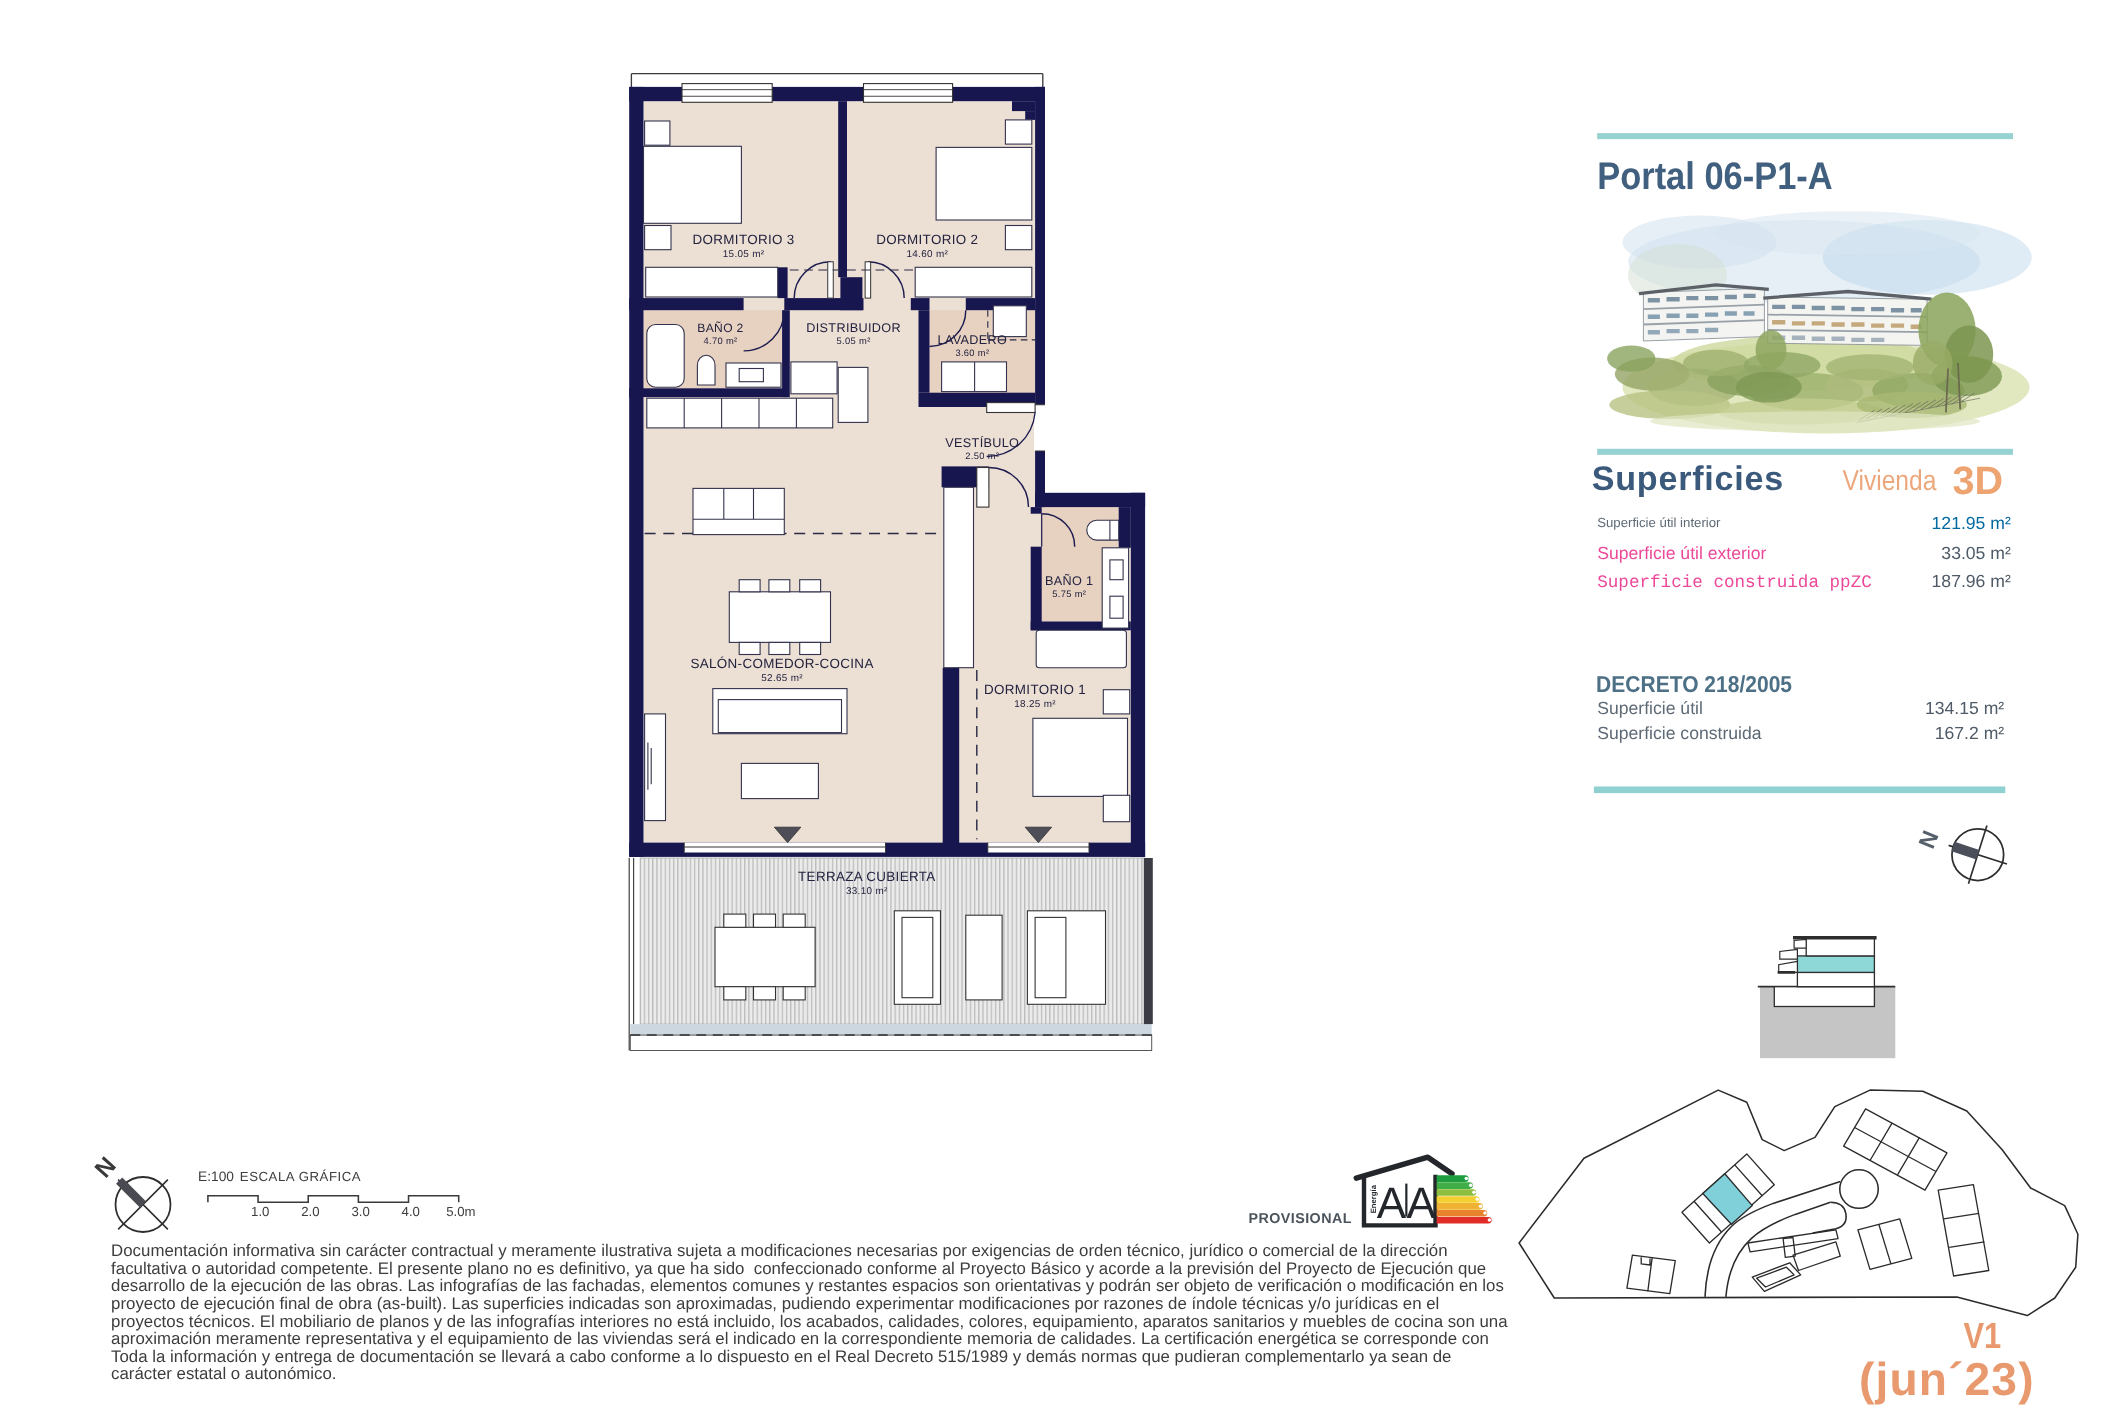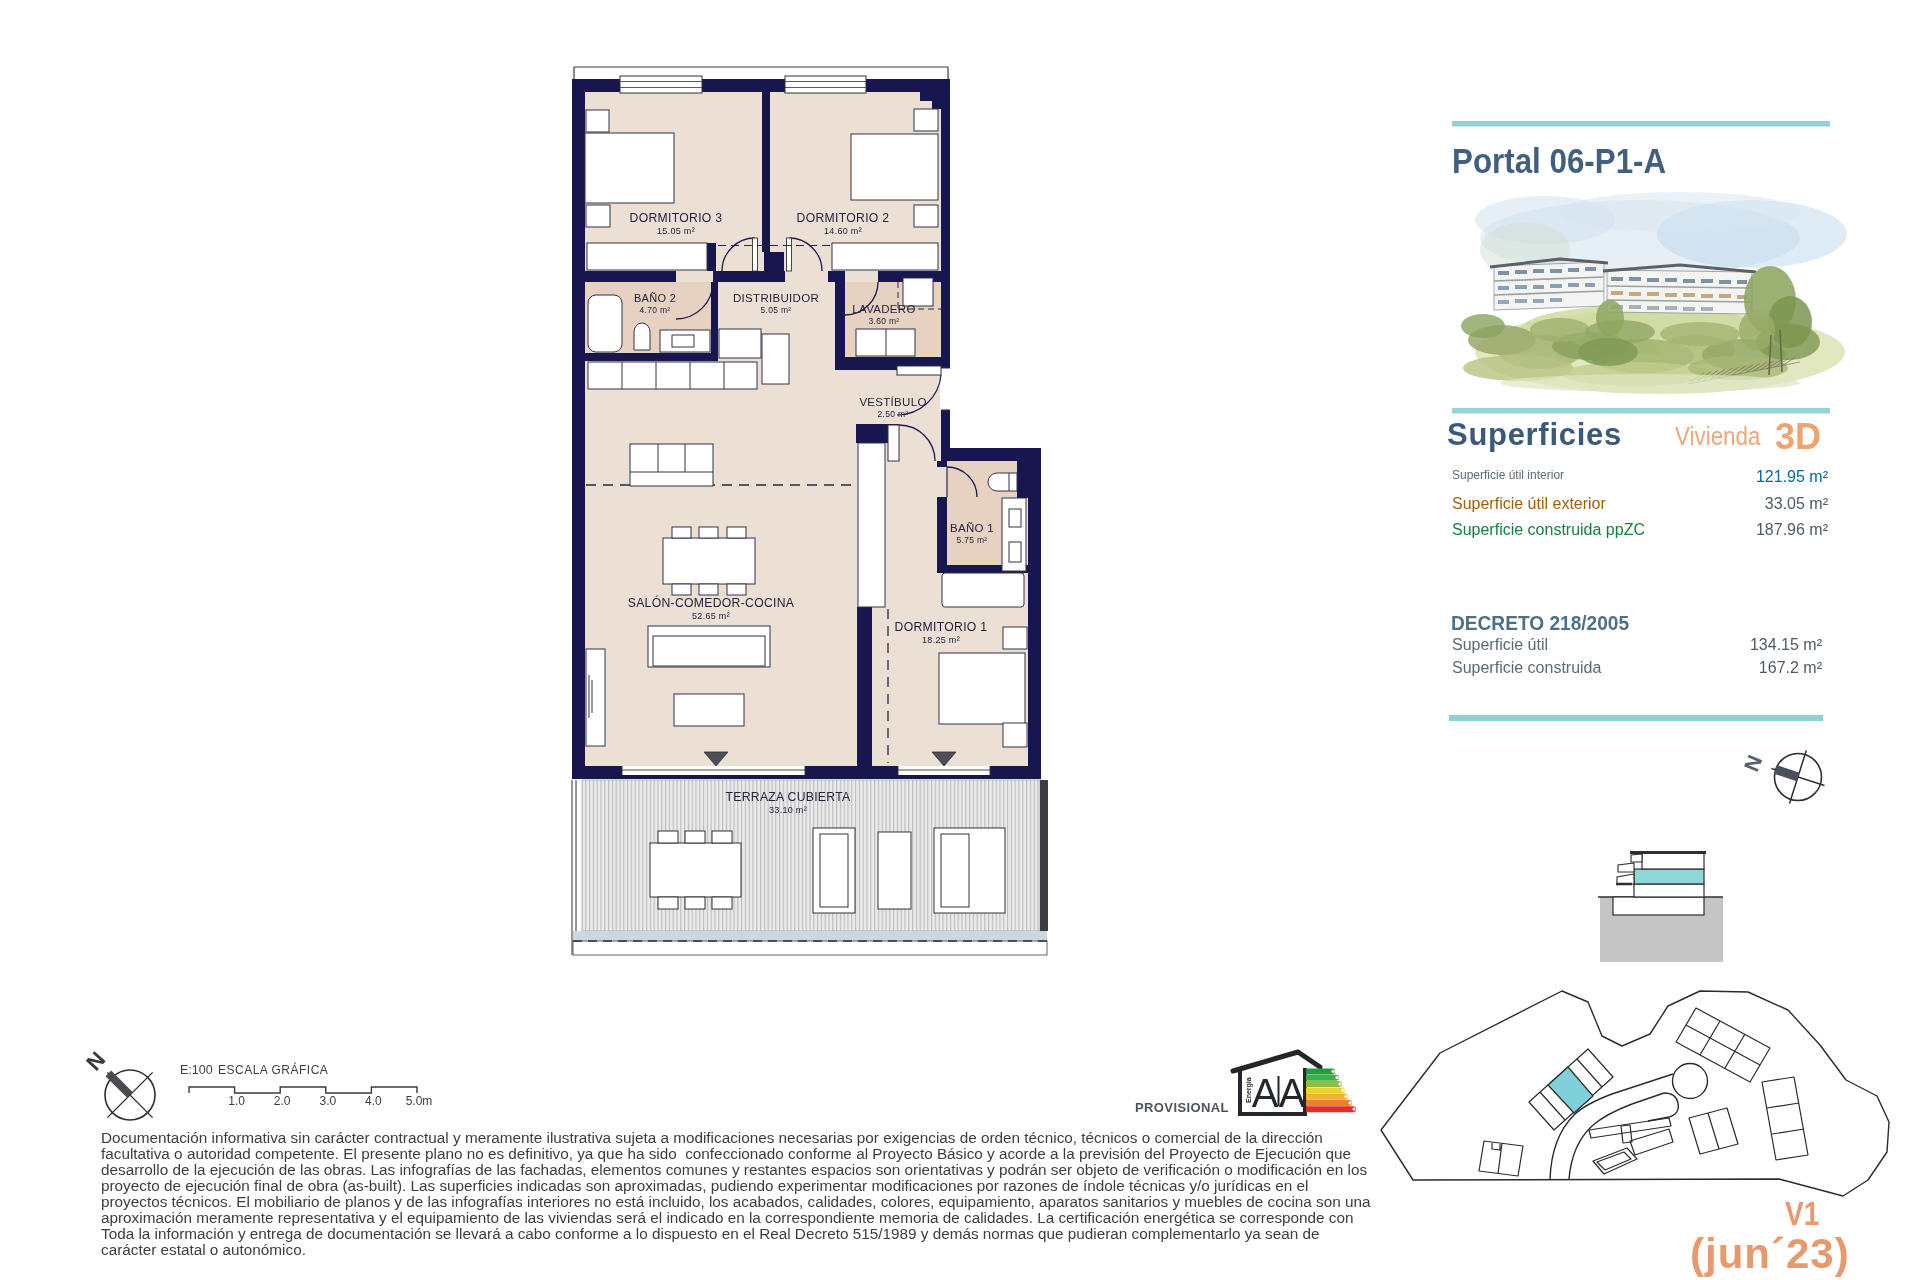--- a/index.html
+++ b/index.html
@@ -296,34 +296,34 @@
 <path d="M1597,1162 L1624,1152 L1631,1159 L1605,1170 Z"></path>
 </g>
 </g>
   </svg>
 <div class="abs sx" style="left:1452px;top:141px;font-size:35px;font-weight:bold;color:#41607f;transform:scaleX(0.895);">Portal 06-P1-A</div>
 <div class="abs" style="left:1447px;top:417px;font-size:31px;font-weight:bold;letter-spacing:0.7px;color:#3b5a7b;">Superficies</div>
 <div class="abs sx" style="left:1675px;top:421px;font-size:26px;color:#eda77c;transform:scaleX(0.86);">Vivienda</div>
 <div class="abs" style="left:1775px;top:416px;font-size:36px;font-weight:bold;color:#eda471;">3D</div>
 <div class="abs" style="left:1452px;top:468px;font-size:12px;color:#5d6a76;">Superficie útil interior</div>
 <div class="abs" style="left:1630px;top:468px;width:198px;text-align:right;font-size:16px;color:#0369a1;">121.95 m²</div>
-<div class="abs" style="left:1452px;top:495px;font-size:16px;color:#a16207;">Superficie útil exterior</div>
+<div class="abs" style="left:1452px;top:495px;font-size:16px;color:#ec4899;">Superficie útil exterior</div>
 <div class="abs" style="left:1630px;top:495px;width:198px;text-align:right;font-size:16px;color:#4e5a66;">33.05 m²</div>
-<div class="abs" style="left:1452px;top:521px;font-size:16px;color:#15803d;">Superficie construida ppZC</div>
+<div class="abs" style="left:1452px;top:521px;font-size:16px;color:#ec4899;font-family:Liberation Mono, monospace;">Superficie construida ppZC</div>
 <div class="abs" style="left:1630px;top:521px;width:198px;text-align:right;font-size:16px;color:#4e5a66;">187.96 m²</div>
 <div class="abs sx" style="left:1451px;top:611px;font-size:21px;font-weight:bold;color:#4d7086;transform:scaleX(0.91);">DECRETO 218/2005</div>
 <div class="abs" style="left:1452px;top:636px;font-size:16px;color:#5d6a76;">Superficie útil</div>
 <div class="abs" style="left:1630px;top:636px;width:192px;text-align:right;font-size:16px;color:#4e5a66;">134.15 m²</div>
 <div class="abs" style="left:1452px;top:659px;font-size:16px;color:#5d6a76;">Superficie construida</div>
 <div class="abs" style="left:1630px;top:659px;width:192px;text-align:right;font-size:16px;color:#4e5a66;">167.2 m²</div>
 <div class="abs sx" style="left:1785px;top:1195px;font-size:33px;font-weight:bold;color:#e89a6e;transform:scaleX(0.85);">V1</div>
 <div class="abs" style="left:1690px;top:1230px;font-size:42px;font-weight:bold;color:#e89a6e;letter-spacing:1px;">(jun´23)</div>
 <div class="abs" style="left:1135px;top:1100px;font-size:13px;font-weight:bold;letter-spacing:0.4px;color:#4b545c;">PROVISIONAL</div>
 <div class="abs" style="left:101px;top:1129.5px;font-size:15.3px;line-height:16px;color:#3d3d3d;white-space:nowrap;">
-<div>Documentación informativa sin carácter contractual y meramente ilustrativa sujeta a modificaciones necesarias por exigencias de orden técnico, técnicos o comercial de la dirección</div>
+<div>Documentación informativa sin carácter contractual y meramente ilustrativa sujeta a modificaciones necesarias por exigencias de orden técnico, jurídico o comercial de la dirección</div>
 <div>facultativa o autoridad competente. El presente plano no es definitivo, ya que ha sido&nbsp; confeccionado conforme al Proyecto Básico y acorde a la previsión del Proyecto de Ejecución que</div>
 <div>desarrollo de la ejecución de las obras. Las infografías de las fachadas, elementos comunes y restantes espacios son orientativas y podrán ser objeto de verificación o modificación en los</div>
 <div>proyecto de ejecución final de obra (as-built). Las superficies indicadas son aproximadas, pudiendo experimentar modificaciones por razones de índole técnicas y/o jurídicas en el</div>
 <div>proyectos técnicos. El mobiliario de planos y de las infografías interiores no está incluido, los acabados, calidades, colores, equipamiento, aparatos sanitarios y muebles de cocina son una</div>
 <div>aproximación meramente representativa y el equipamiento de las viviendas será el indicado en la correspondiente memoria de calidades. La certificación energética se corresponde con</div>
 <div>Toda la información y entrega de documentación se llevará a cabo conforme a lo dispuesto en el Real Decreto 515/1989 y demás normas que pudieran complementarlo ya sean de</div>
 <div>carácter estatal o autonómico.</div>
 </div>
 </div>
 

